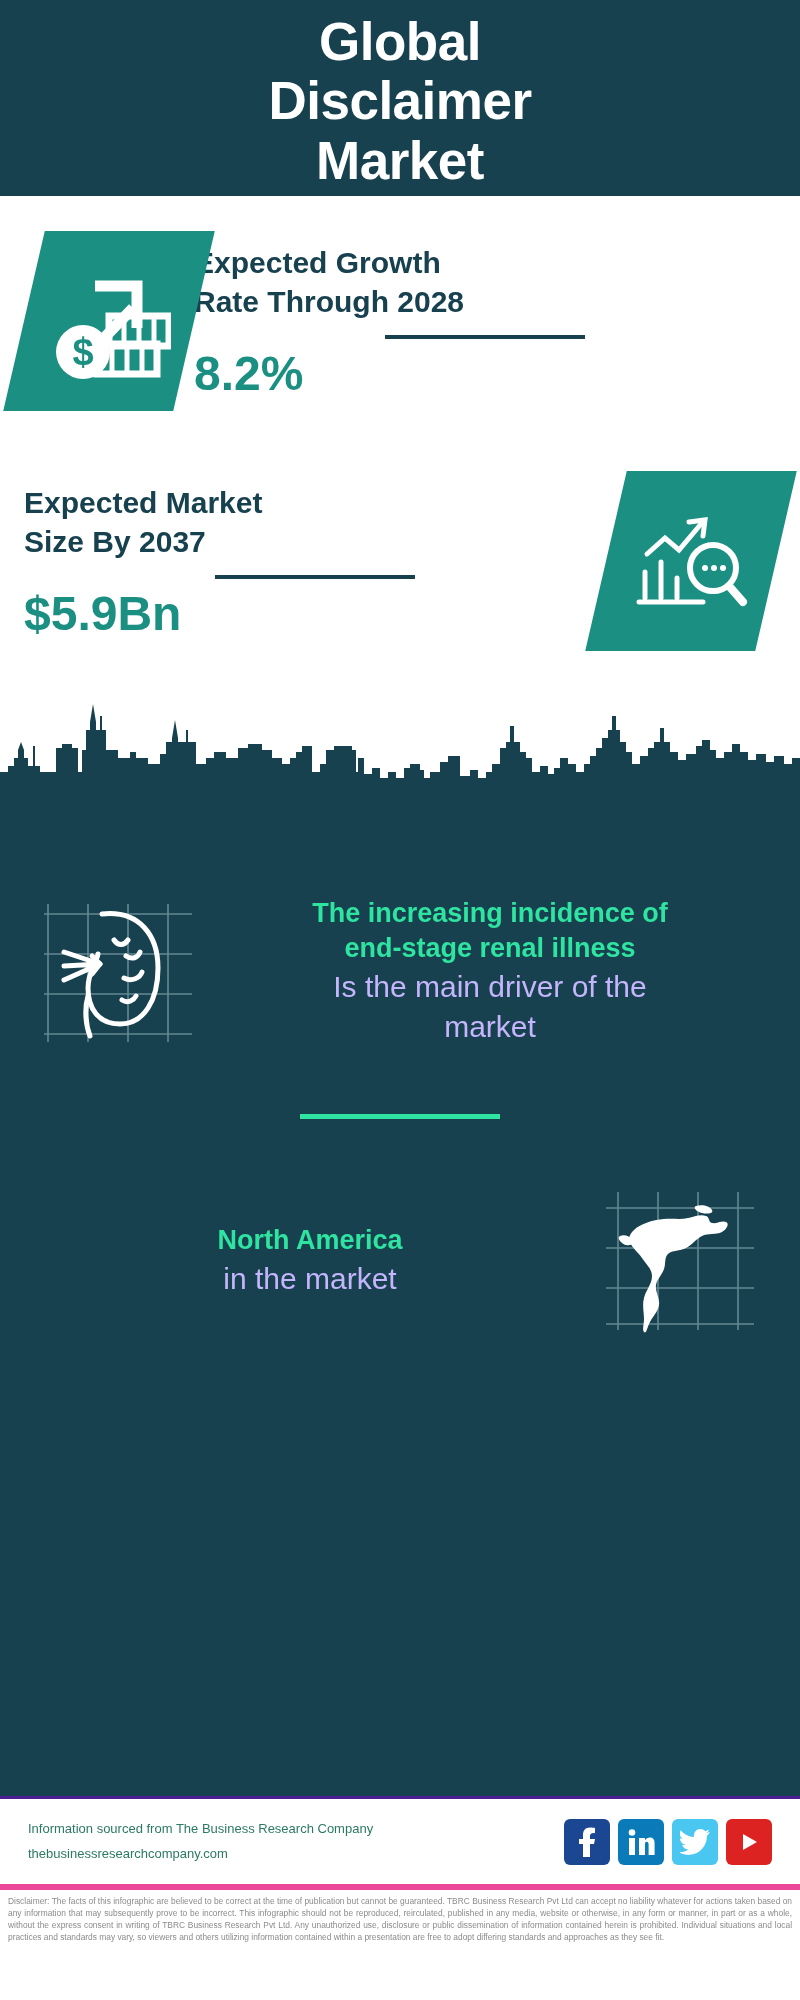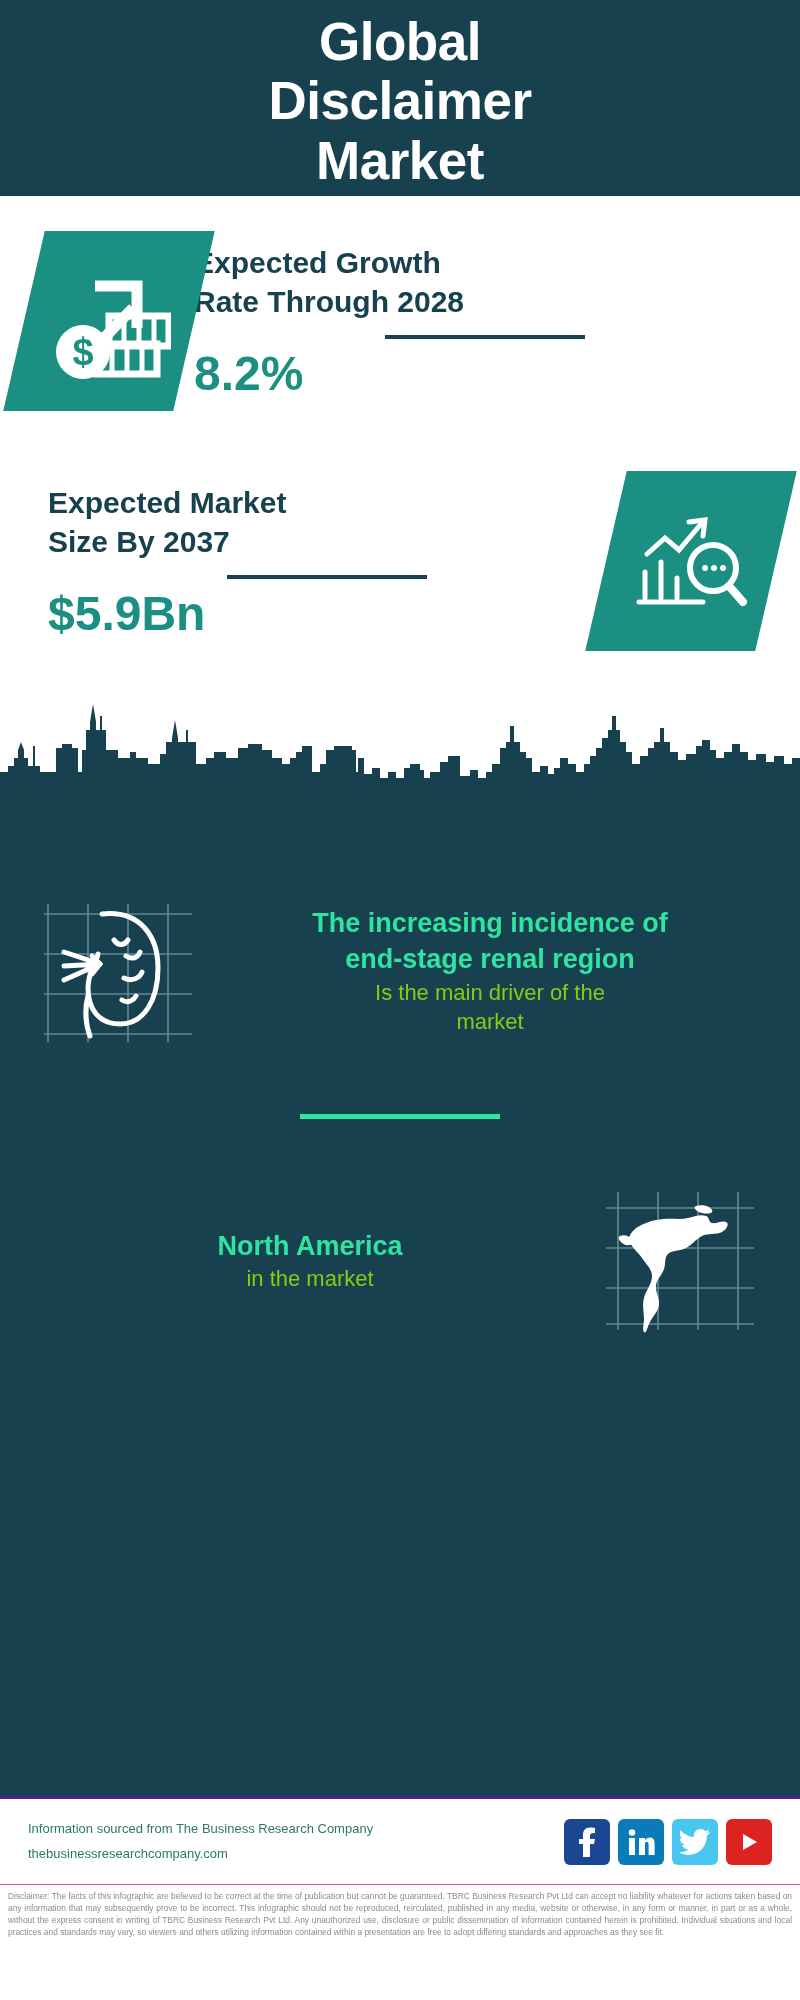--- a/index.html
+++ b/index.html
@@ -122,22 +122,22 @@
     text-align: center;
     padding: 0 6px;
   }
   .fact-hi {
     color: #2fe3a0;
     font-size: 27px;
     font-weight: bold;
     line-height: 1.32;
   }
   .fact-lo {
-    color: #84cc16;
-    font-size: 22px;
+    color: #c4b5fd;
+    font-size: 30px;
     line-height: 1.32;
   }
   .fact-divider {
     width: 200px;
     height: 5px;
     background: #2fe3a0;
     margin: 0 auto;
   }
 
   
@@ -168,21 +168,21 @@
     display: flex;
     align-items: center;
     justify-content: center;
   }
   .soc-fb { background: #1b4792; }
   .soc-li { background: #0a7bb8; }
   .soc-tw { background: #4ac7f0; }
   .soc-yt { background: #dd2222; }
 
   .disclaimer {
-    border-top: 1px solid #ec4899;
+    border-top: 6px solid #ec4899;
     padding: 6px 8px 0 8px;
     color: #8b8b8b;
     font-size: 8.4px;
     line-height: 1.42;
     text-align: justify;
     font-family: "Liberation Sans", sans-serif;
   }
 </style>
 </head>
 <body>
@@ -221,21 +221,21 @@
       </div>
     </div>
     <div class="stat-text">
       <div class="stat-label">Expected Growth</div>
       <div class="stat-label">Rate Through 2028</div>
       <div class="stat-rule"></div>
       <div class="stat-value">8.2%</div>
     </div>
   </div>
 
-  <div class="stat-block" style="height:230px;padding:0 24px;margin-left:24px;">
+  <div class="stat-block" style="height:230px;padding:0 24px;">
     <div class="stat-text">
       <div class="stat-label">Expected Market</div>
       <div class="stat-label">Size By 2037</div>
       <div class="stat-rule"></div>
       <div class="stat-value">$5.9Bn</div>
     </div>
     <div class="para-badge">
       <div class="para-inner">
         <svg width="120" height="110" viewBox="0 0 120 110" aria-hidden="true">
           <g stroke="#ffffff" fill="none" stroke-width="5" stroke-linecap="round">
@@ -292,21 +292,21 @@
           <path d="M60 68 L52 60 M60 68 L52 78"></path>
           <path d="M74 44 C78 50 84 50 88 44"></path>
           <path d="M86 60 C92 64 98 62 100 56"></path>
           <path d="M84 82 C92 86 100 82 102 76"></path>
           <path d="M82 104 C88 108 94 104 96 100"></path>
         </g>
       </svg>
     </div>
     <div class="fact-text">
       <div class="fact-hi">The increasing incidence of</div>
-      <div class="fact-hi">end-stage renal region</div>
+      <div class="fact-hi">end-stage renal illness</div>
       <div class="fact-lo">Is the main driver of the</div>
       <div class="fact-lo">market</div>
     </div>
   </div>
 
   <div style="height:60px;display:flex;align-items:center;">
     <div class="fact-divider"></div>
   </div>
 
   <div class="fact" style="height:230px;">

